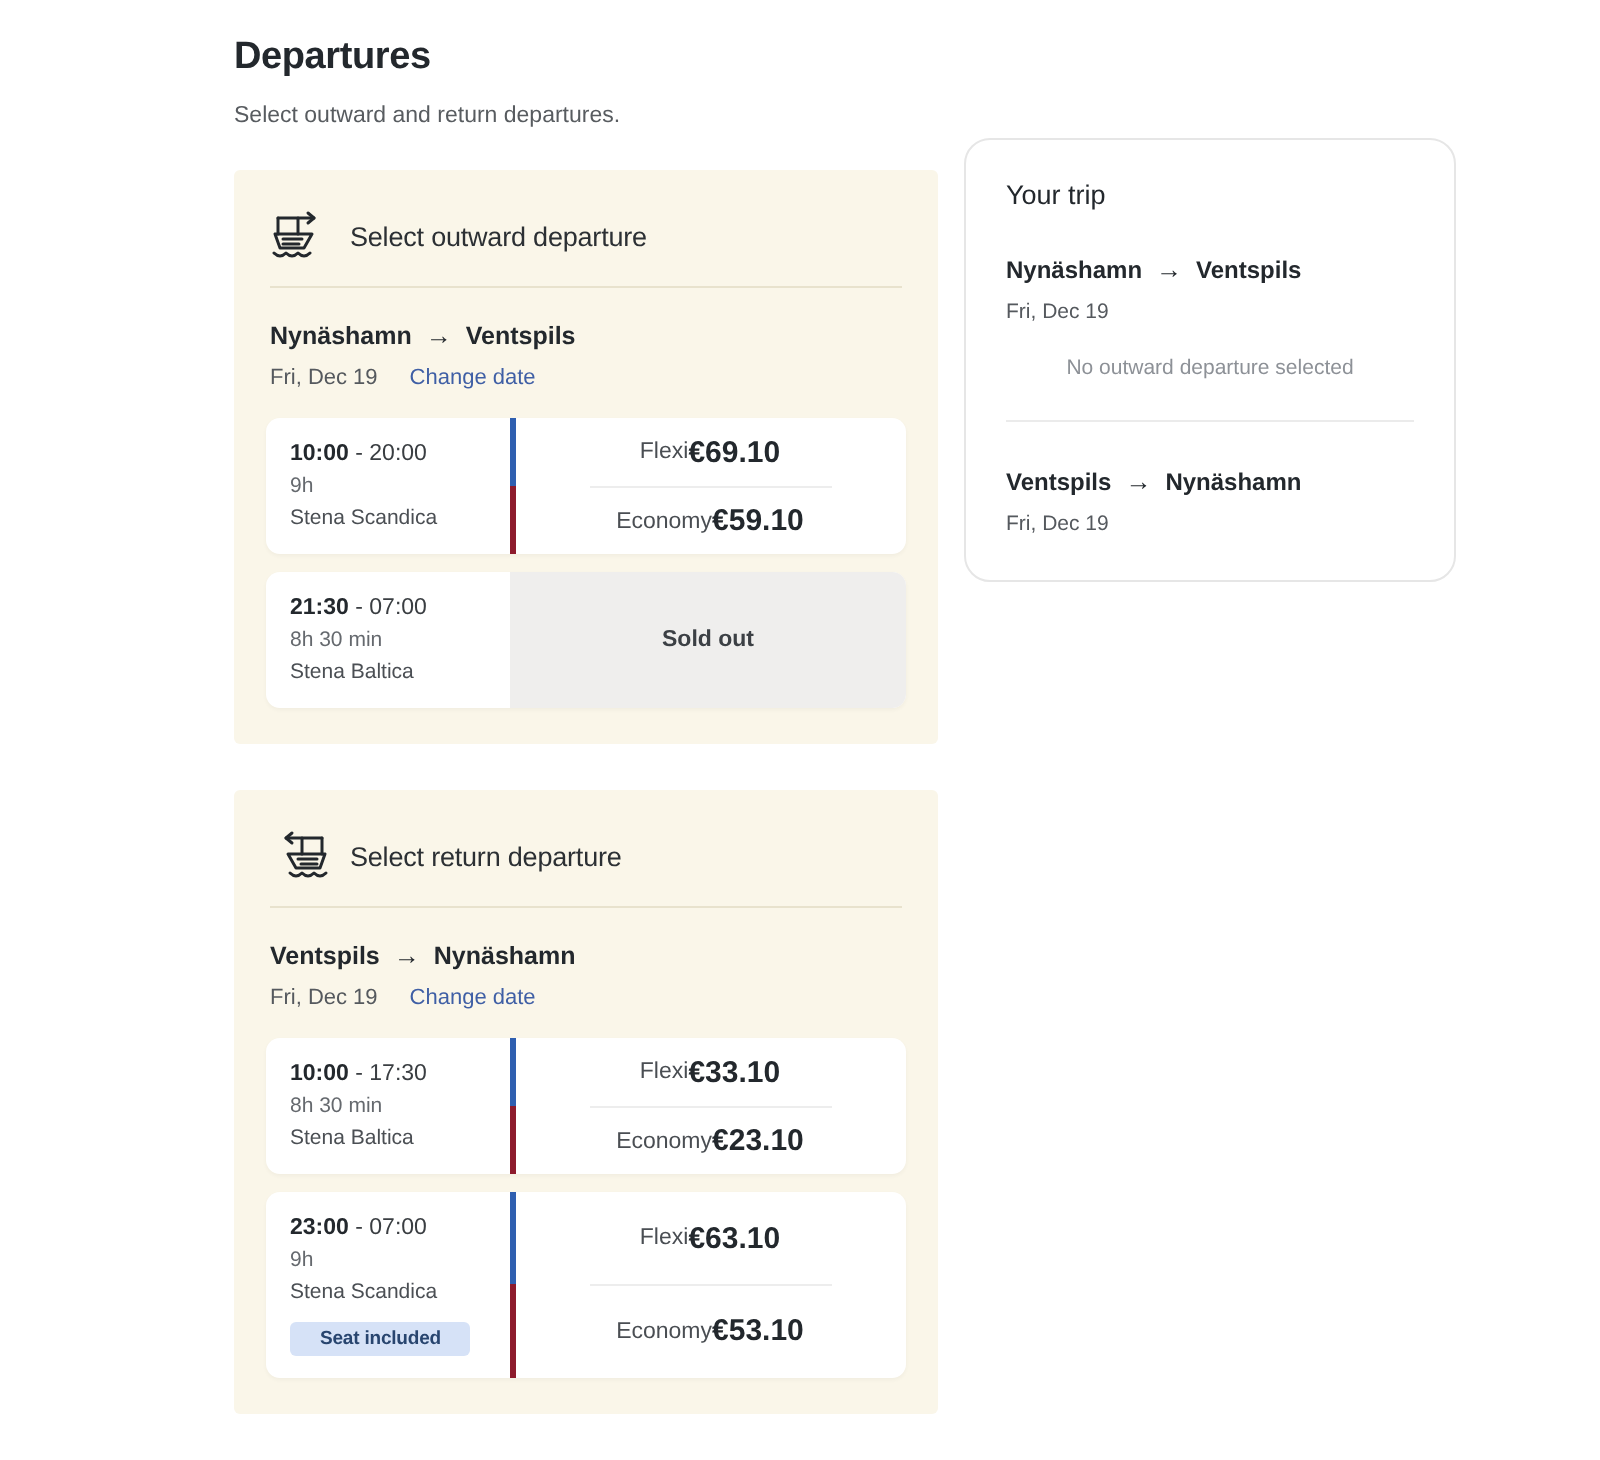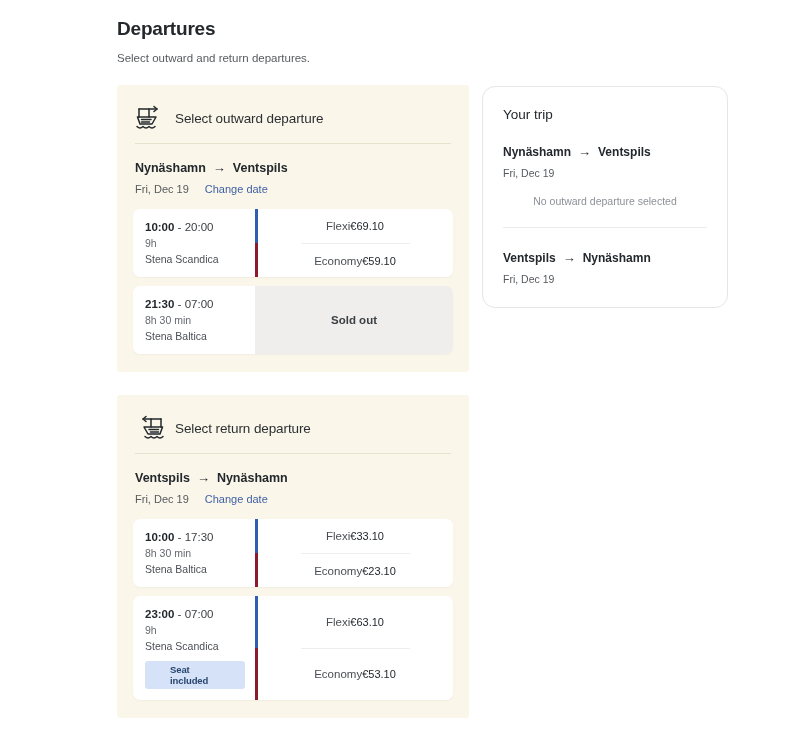--- a/index.html
+++ b/index.html
@@ -67,49 +67,49 @@
     display: flex; flex-direction: column; gap: 3px;
   }
   .opt-time { font-size: 11.5px; color: #3a3e42; line-height: 1.25; }
   .opt-time b { font-weight: 700; color: #23282d; }
   .opt-dur { font-size: 10.5px; color: #65696e; line-height: 1.2; }
   .opt-vessel { font-size: 10.5px; color: #4b4f54; line-height: 1.2; }
   .badge {
     display: inline-block; align-self: flex-start; margin-top: 5px;
     background: #d6e2f7; color: #28456f;
     font-size: 9.5px; font-weight: 700;
-    padding: 3px 25px; border-radius: 3px; letter-spacing: -0.1px;
+    padding: 3px 15px; border-radius: 3px; letter-spacing: -0.1px;
   }
 
   .stripe { width: 3px; flex: 0 0 3px; display: flex; flex-direction: column; }
   .stripe i { display: block; flex: 1 1 50%; }
   .stripe .s-top { background: #2f5fb0; }
   .stripe .s-bot { background: #8d1b2c; }
 
   .option-right { flex: 1 1 auto; display: flex; flex-direction: column; align-items: center; }
   .fare-row {
     flex: 1 1 50%;
     display: flex; align-items: center; justify-content: space-between;
     padding: 0 14px 0 13px;
     cursor: pointer;
   }
   .fare-row + .fare-row { border-top: 1px solid #ededed; }
   .fare-name { font-size: 11.5px; color: #4a4e53; }
-  .fare-price { font-size: 11px; font-weight: 400; color: #23282d; }
+  .fare-price { font-size: 15px; font-weight: 700; color: #23282d; }
 
   .soldout-area {
     flex: 1 1 auto;
     background: #efeeed;
     display: flex; align-items: center; justify-content: center;
   }
   .soldout-text { font-size: 11.5px; font-weight: 700; color: #3c4045; }
 
   
   #trip-card {
-    position: absolute; left: 482px; top: 86px; width: 246px;
+    position: absolute; left: 482px; top: 69px; width: 246px;
     background: #ffffff; border: 1px solid #e6e6e6; border-radius: 13px;
     padding: 20px 20px 22px 20px;
   }
   .trip-title { font-size: 13.5px; font-weight: 400; color: #23282d; }
   .trip-leg { margin-top: 22px; }
   .trip-route {
     display: flex; align-items: center; gap: 7px;
     font-size: 12px; font-weight: 700; color: #23282d;
   }
   .trip-date { margin-top: 8px; font-size: 10.5px; color: #55595e; }

